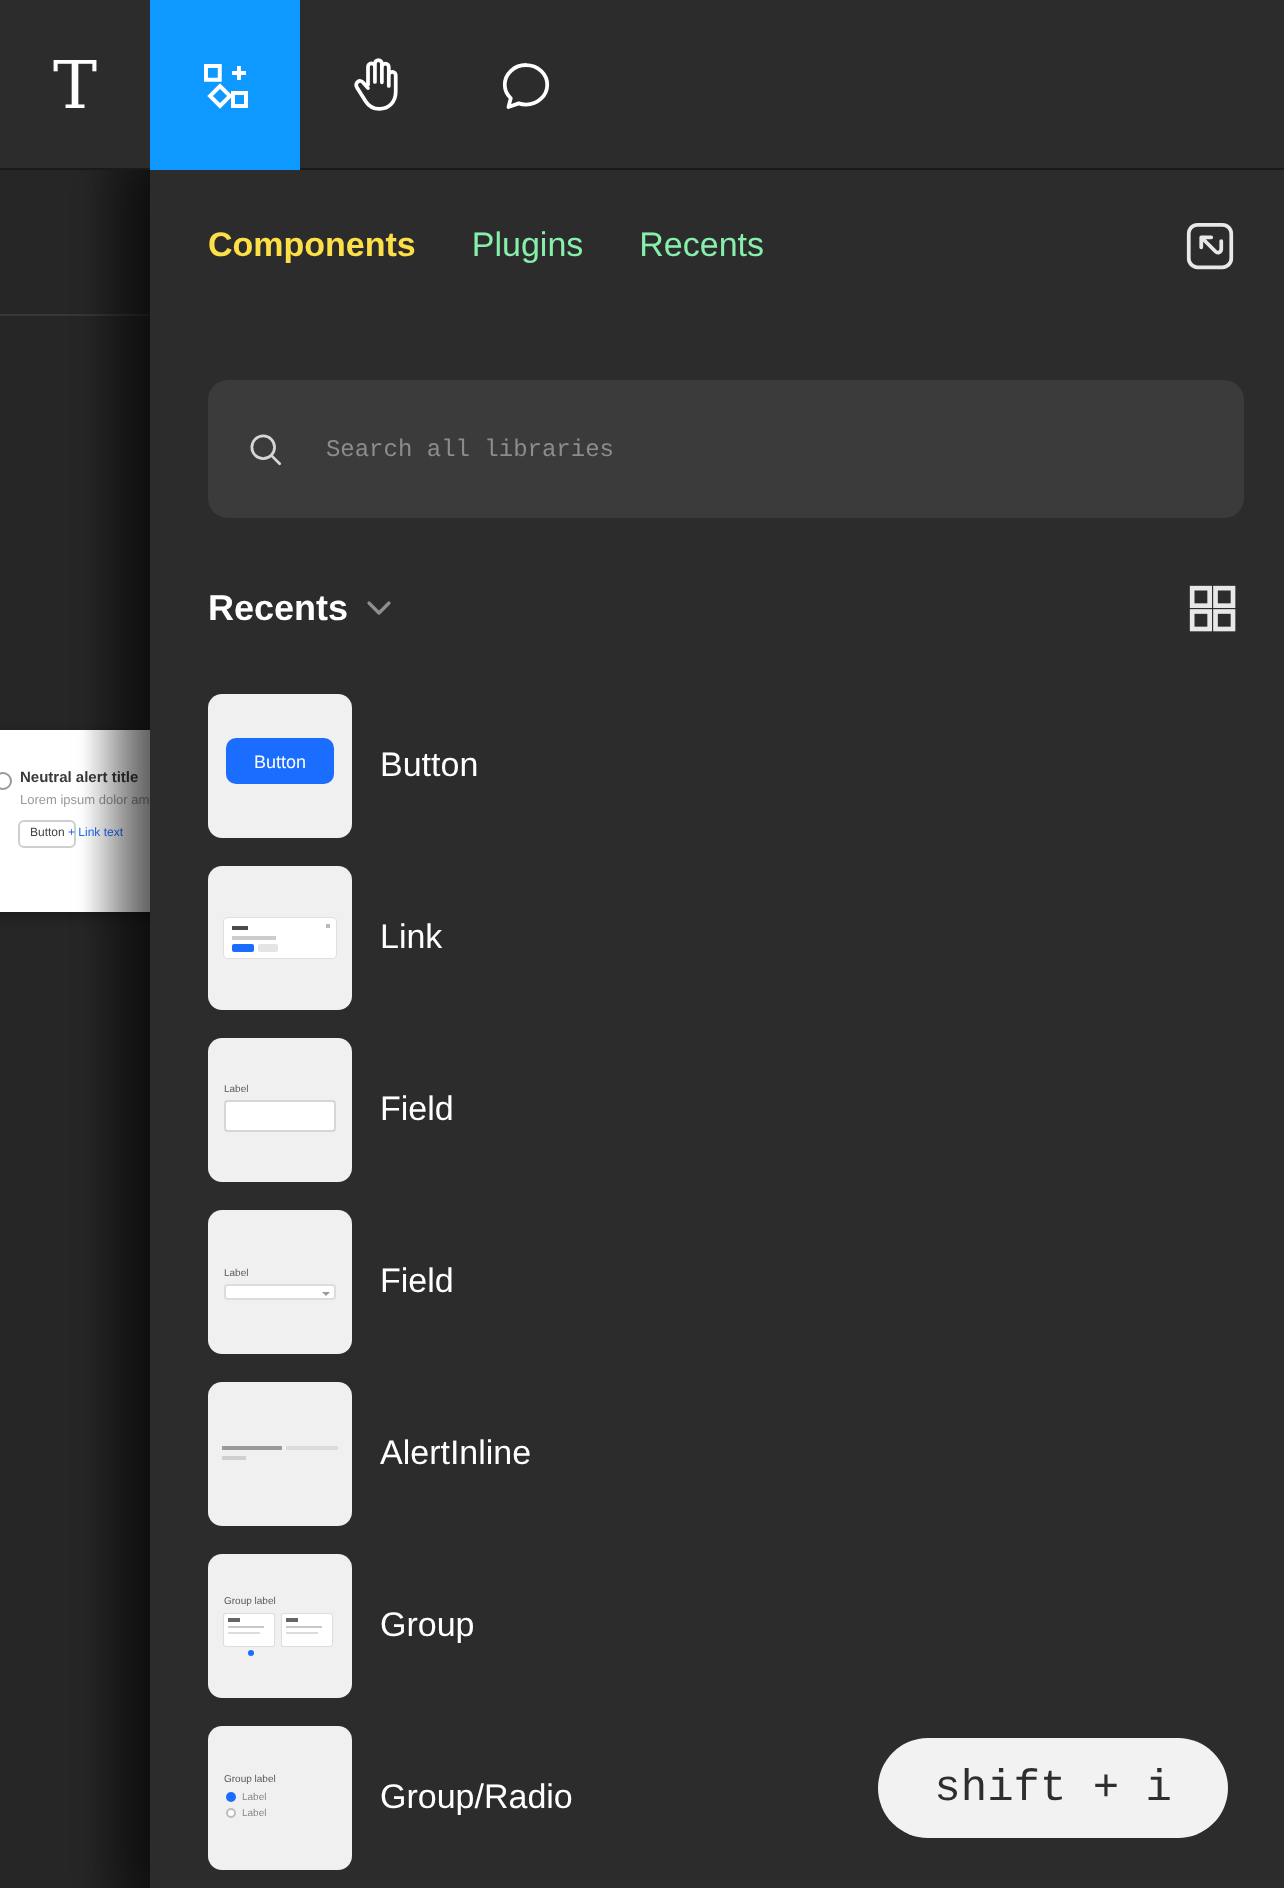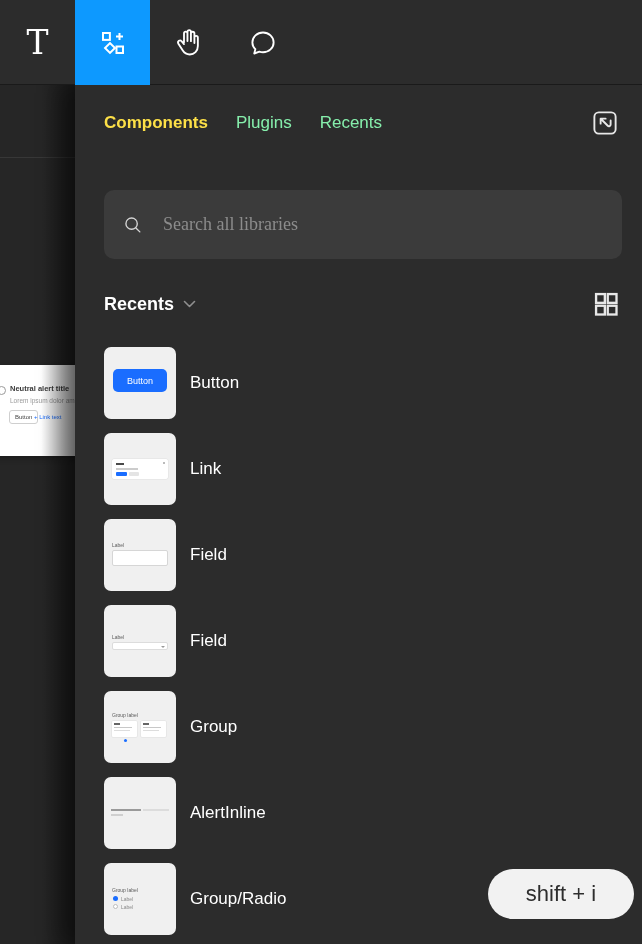--- a/index.html
+++ b/index.html
@@ -71,21 +71,21 @@
     position:absolute; right:0; top:21px; width:34px; height:34px;
     display:flex; align-items:center; justify-content:center; cursor:pointer;
   }
 
   .searchbar {
     margin-top:30px; height:69px; background:#3b3b3b; border-radius:10px;
     display:flex; align-items:center; padding:0 18px; gap:19px;
   }
   .searchbar input {
     background:transparent; border:none; outline:none;
-    font-family:Liberation Serif, serif; font-size:18px; color:#e8e8e8; width:100%;
+    font-family:Liberation Mono, monospace; font-size:12px; color:#e8e8e8; width:100%;
   }
   .searchbar input::placeholder { color:#8c8c8c; }
 
   .section-head {
     margin-top:31px; height:28px; display:flex; position:relative;
   }
   .section-title { font-size:18px; font-weight:700; color:#fff; cursor:pointer; display:flex; align-items:center; gap:9px; }
   .grid-toggle { position:absolute; right:2px; top:0px; cursor:pointer; }
 
   .item-list { margin-top:29px; }
@@ -123,24 +123,24 @@
   .g-card { position:absolute; top:30px; width:25px; height:16px; background:#fff; box-shadow:0 0 0 0.5px #ddd; border-radius:1px; }
   .g-a { position:absolute; left:2px; top:2px; width:6px;  height:1.5px; background:#666; }
   .g-b { position:absolute; left:2px; top:6px; width:18px; height:1px;   background:#c8c8c8; }
   .g-c { position:absolute; left:2px; top:9px; width:16px; height:1px;   background:#dddddd; }
   .g-dot { position:absolute; left:20px; top:48px; width:3px; height:3px; border-radius:50%; background:#1a6dff; }
   
   .r-on  { position:absolute; left:9px; top:33px; width:5px; height:5px; border-radius:50%; background:#1a6dff; }
   .r-off { position:absolute; left:9px; top:41px; width:5px; height:5px; border-radius:50%; border:1px solid #bdbdbd; background:#fff; }
 
   .shortcut-pill {
-    position:absolute; right:8px; bottom:25px; height:50px; min-width:146px;
+    position:absolute; right:28px; bottom:25px; height:50px; min-width:146px;
     background:#f2f2f2; border-radius:25px; z-index:6;
     display:flex; align-items:center; justify-content:center;
-    font-size:22px; color:#2e2e2e; padding:0 28px;
+    font-size:22px; color:#2e2e2e; padding:0 28px;font-family:Liberation Mono, monospace;
   }
 </style>
 </head>
 <body>
 
 <div class="toolbar">
   <div class="tool">
     <span class="tool-t">T</span>
   </div>
   <div class="tool active">
@@ -250,20 +250,29 @@
     </div>
 
     <div class="item-row">
       <div class="thumb">
         <span class="micro" style="left:8px; top:30px;">Label</span>
         <div class="f-select">
             <span class="f-caret"></span>
           </div>
       </div>
       <span class="item-label">Field</span>
+    </div>
+
+    <div class="item-row">
+      <div class="thumb">
+        <span class="a-l1"></span>
+          <span class="a-l1b"></span>
+          <span class="a-l2"></span>
+      </div>
+      <span class="item-label">AlertInline</span>
     </div>
 
     <div class="item-row">
       <div class="thumb">
         <span class="micro" style="left:8px; top:22px;">Group label</span>
         <div class="g-card" style="left:8px;">
             <span class="g-a"></span>
             <span class="g-b"></span>
             <span class="g-c"></span>
           </div>
@@ -272,29 +281,20 @@
             <span class="g-b"></span>
             <span class="g-c"></span>
           </div>
         <span class="g-dot"></span>
       </div>
       <span class="item-label">Group</span>
     </div>
 
     <div class="item-row">
       <div class="thumb">
-        <span class="a-l1"></span>
-          <span class="a-l1b"></span>
-          <span class="a-l2"></span>
-      </div>
-      <span class="item-label">AlertInline</span>
-    </div>
-
-    <div class="item-row">
-      <div class="thumb">
         <span class="micro" style="left:8px; top:25px;">Group label</span>
         <span class="r-on"></span>
         <span class="micro" style="left:17px; top:34px; color:#888;">Label</span>
         <span class="r-off"></span>
         <span class="micro" style="left:17px; top:42px; color:#888;">Label</span>
       </div>
       <span class="item-label">Group/Radio</span>
     </div>
 
   </div>

